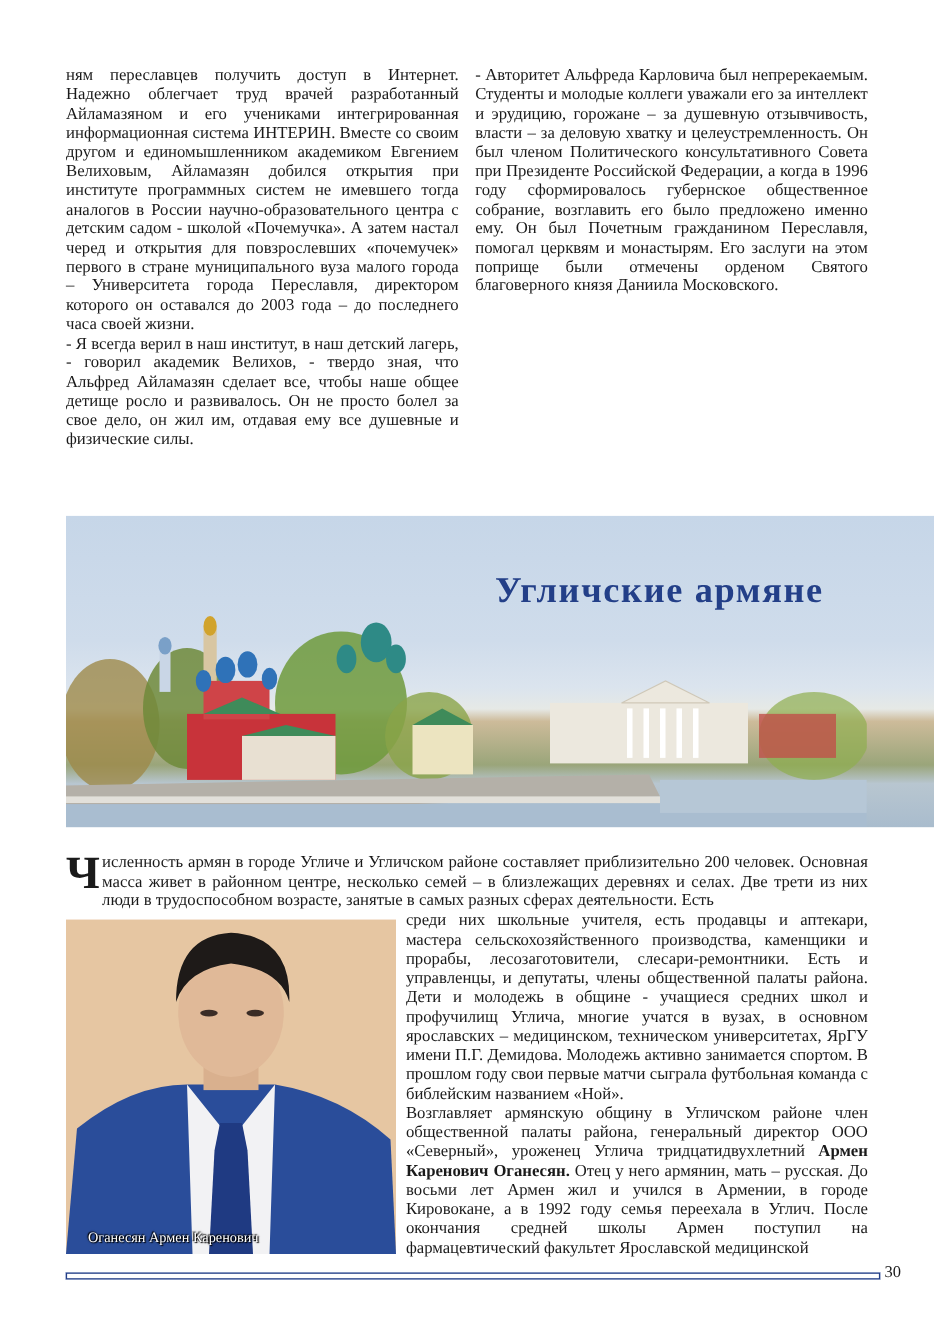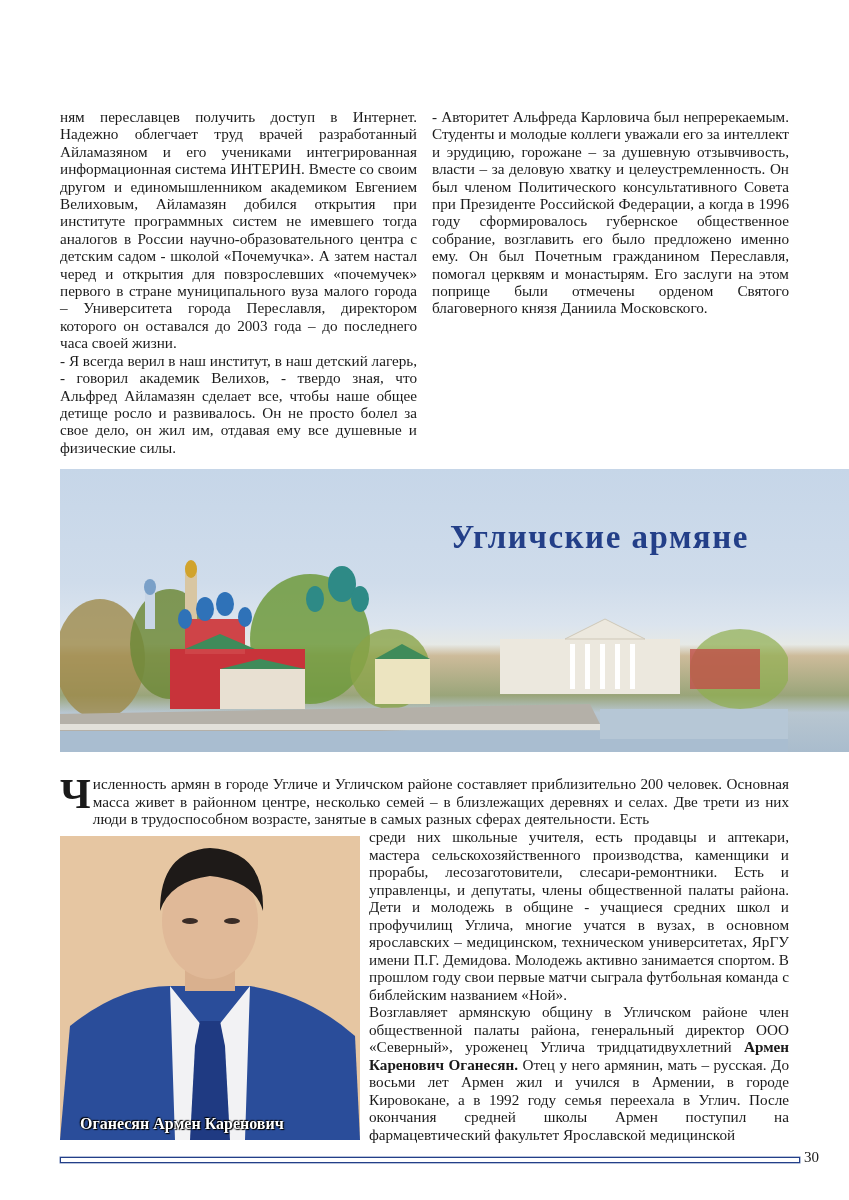--- a/index.html
+++ b/index.html
@@ -1,31 +1,31 @@
 <!DOCTYPE html>
 <html><head>
 <meta charset="utf-8">
 <style>
   html,body{margin:0;padding:0;background:#fff;}
   body{width:849px;height:1200px;position:relative;overflow:hidden;font-family:"Liberation Serif","DejaVu Serif",serif;color:#1a1a1a;}
-  .col{position:absolute;font-size:15.2px;line-height:17.4px;text-align:justify;margin-top:48px;}
+  .col{position:absolute;font-size:15.2px;line-height:17.4px;text-align:justify;}
   .col p{margin:0;}
   .col p.lastline{text-align-last:justify;}
   #col-left{left:60px;top:60px;width:357px;}
   #col-right{left:432px;top:60px;width:357px;}
   #banner{position:absolute;left:60px;top:469px;width:837px;height:283px;overflow:hidden;
     background:linear-gradient(#c6d6e8 0%,#cfdceb 40%,#dbe4ee 55%,#e6e9e6 62%,#cdbb9a 66%,#9aa57a 80%,#b8c6d0 86%,#a9bccd 100%);}
   #banner-title{position:absolute;left:390px;top:50px;font-family:"Liberation Serif",serif;font-weight:bold;font-size:33px;letter-spacing:1.5px;color:#233f88;}
   #intro{position:absolute;left:60px;top:775px;width:729px;font-size:15.2px;line-height:17.6px;text-align:justify;}
   #intro p{margin:0;}
   .dropcap{float:left;font-family:"Liberation Serif",serif;font-size:42px;line-height:34px;margin:2px 2px 0 0;font-weight:bold;}
   #col-wrap{position:absolute;left:369px;top:828px;width:420px;font-size:15.2px;line-height:17.5px;text-align:justify;}
   #col-wrap p{margin:0;}
   #photo{position:absolute;left:60px;top:836px;width:300px;height:304px;overflow:hidden;background:#e8c9a8;}
-  #caption{position:absolute;left:20px;bottom:7px;color:#fff;font-weight:bold;font-size:16px;text-shadow:0 0 2px #000,1px 1px 1px #000,-1px -1px 1px #000;text-align:center;}
+  #caption{position:absolute;left:20px;bottom:7px;color:#fff;font-weight:normal;font-size:13px;text-shadow:0 0 2px #000,1px 1px 1px #000,-1px -1px 1px #000;text-align:center;}
   #footer-rule{position:absolute;left:60px;top:1157px;width:738px;height:4px;border:1px solid #233f88;background:#fff;box-shadow:0 0 0 0.5px #6f83b8;}
   #page-number{position:absolute;left:804px;top:1149px;font-size:15px;}
 </style>
 </head>
 <body>
 
 <div id="col-left" class="col">
   <p>ням переславцев получить доступ в Интернет. Надежно облегчает труд врачей разработанный Айламазяном и его учениками интегрированная информационная система ИНТЕРИН. Вместе со своим другом и единомышленником академиком Евгением Велиховым, Айламазян добился открытия при институте программных систем не имевшего тогда аналогов в России научно-образовательного центра с детским садом - школой «Почемучка». А затем настал черед и открытия для повзрослевших «почемучек» первого в стране муниципального вуза малого города – Университета города Переславля, директором которого он оставался до 2003 года – до последнего часа своей жизни.</p>
   <p>- Я всегда верил в наш институт, в наш детский лагерь, - говорил академик Велихов, - твердо зная, что Альфред Айламазян сделает все, чтобы наше общее детище росло и развивалось. Он не просто болел за свое дело, он жил им, отдавая ему все душевные и физические силы.</p>
 </div>

